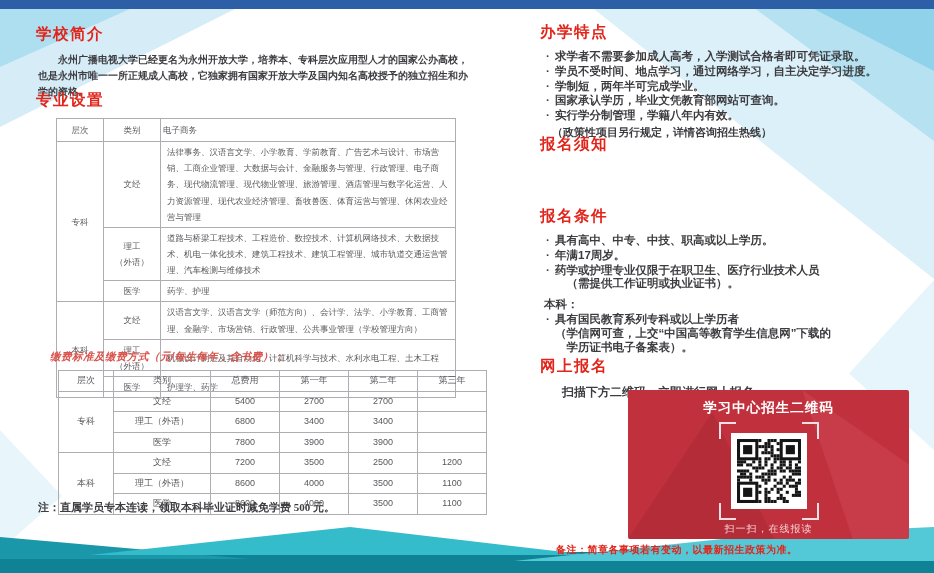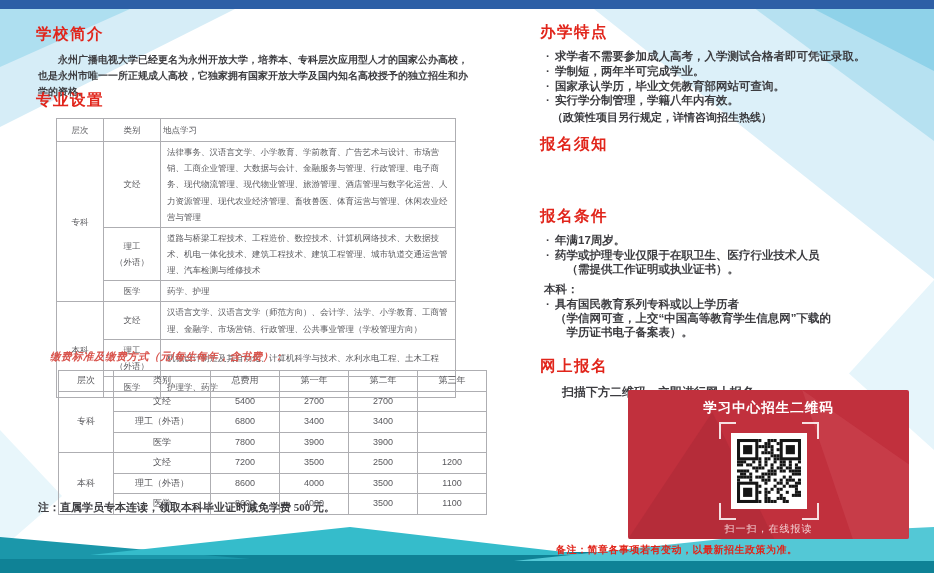--- a/index.html
+++ b/index.html
@@ -98,21 +98,21 @@
   <p class="intro-body">　　永州广播电视大学已经更名为永州开放大学，培养本、专科层次应用型人才的国家公办高校，也是永州市唯一一所正规成人高校，它独家拥有国家开放大学及国内知名高校授予的独立招生和办学的资格。</p>
 </div>
 
 <div class="sec col-left sec-majors">
   <h2 class="red">专业设置</h2>
   <table class="majors-table">
     <thead>
       <tr>
         <th class="c-level">层次</th>
         <th class="c-cat">类别</th>
-        <th class="c-maj">地点学习</th>
+        <th class="c-maj">电子商务</th>
       </tr>
     </thead>
     <tbody>
       <tr>
         <td class="c-level" rowspan="3">专科</td>
         <td class="c-cat">文经</td>
         <td class="c-maj">法律事务、汉语言文学、小学教育、学前教育、广告艺术与设计、市场营销、工商企业管理、大数据与会计、金融服务与管理、行政管理、电子商务、现代物流管理、现代物业管理、旅游管理、酒店管理与数字化运营、人力资源管理、现代农业经济管理、畜牧兽医、体育运营与管理、休闲农业经营与管理</td>
       </tr>
       <tr>
         <td class="c-cat">理工
@@ -204,34 +204,36 @@
 </div>
 
 <div class="sec col-left sec-note">
   <p class="note-text">注：直属学员专本连读，领取本科毕业证时减免学费 500 元。</p>
 </div>
 
 <div class="sec col-right sec-features">
   <h2 class="red">办学特点</h2>
   <ul class="blist">
     <li>求学者不需要参加成人高考，入学测试合格者即可凭证录取。</li>
+    <li>学员不受时间、地点学习，通过网络学习，自主决定学习进度。</li>
     <li>学制短，两年半可完成学业。</li>
     <li>国家承认学历，毕业文凭教育部网站可查询。</li>
     <li>实行学分制管理，学籍八年内有效。</li>
   </ul>
   <p class="paren-line">（政策性项目另行规定，详情咨询招生热线）</p>
 </div>
 
 <div class="sec col-right sec-notice">
   <h2 class="red">报名须知</h2>
 </div>
 
 <div class="sec col-right sec-cond">
   <h2 class="red">报名条件</h2>
   <ul class="blist">
+    <li>具有高中、中专、中技、职高或以上学历。</li>
     <li>年满17周岁。</li>
     <li class="pre">药学或护理专业仅限于在职卫生、医疗行业技术人员
 　（需提供工作证明或执业证书）。</li>
   </ul>
   <p class="cond-label">本科：</p>
   <ul class="blist">
     <li class="pre">具有国民教育系列专科或以上学历者
 （学信网可查，上交“中国高等教育学生信息网”下载的
 　学历证书电子备案表）。</li>
   </ul>

